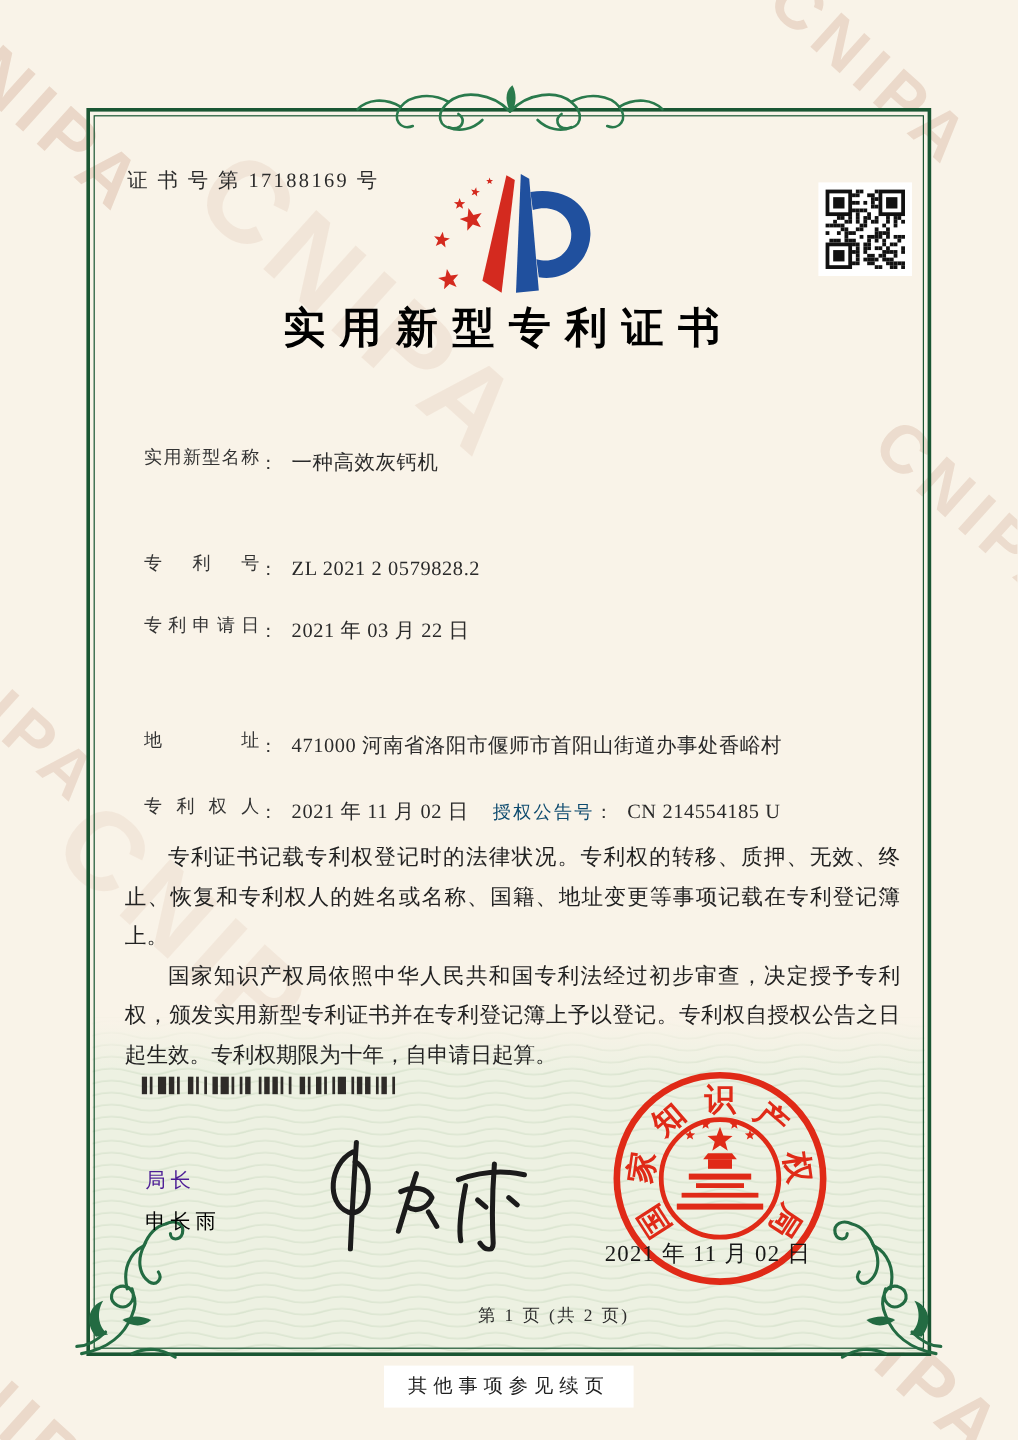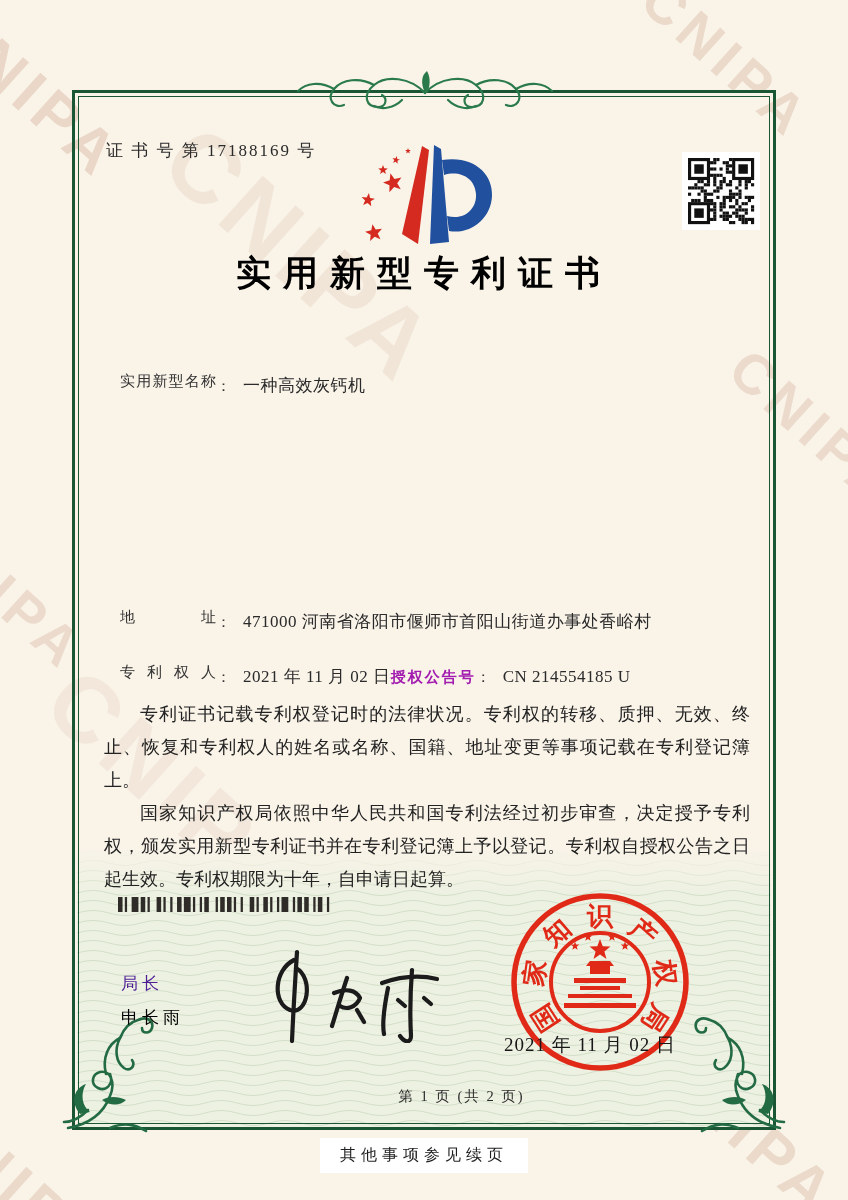--- a/index.html
+++ b/index.html
@@ -40,21 +40,21 @@
     font-size:35px;font-weight:700;letter-spacing:12px;color:#000000;
   }
 
   .field-row{position:absolute;left:120px;font-size:17px;white-space:nowrap;color:#2a2a2a;}
   .flabel{
     display:inline-block;width:96px;font-size:15px;vertical-align:baseline;
     text-align:justify;text-align-last:justify;overflow:hidden;white-space:nowrap;color:#333;
   }
   .fcolon{font-size:15px;color:#333;}
   .fvalue{margin-left:12px;letter-spacing:0.5px;}
-  .flabel2{font-size:15px;letter-spacing:2px;color:#a21caf;font-weight:bold;}
+  .flabel2{font-size:15px;letter-spacing:2px;margin-left:20px;color:#0c4a6e;}
 
   .body-text{
     position:absolute;left:104px;top:698px;width:646px;
     font-size:18px;line-height:33px;color:#222;text-align:justify;
   }
   .body-text p{margin:0;text-indent:2em;}
 
   .barcode-wrap{position:absolute;left:118px;top:897px;}
   .sig-title{position:absolute;left:121px;top:972px;font-size:17px;letter-spacing:4px;color:#4c1d95;}
   .sig-name{position:absolute;left:121px;top:1006px;font-size:17px;letter-spacing:4px;color:#000000;}
@@ -315,20 +315,26 @@
         <rect x="4" y="48.1" width="22.05" height="22.05" fill="#111"></rect>
         <rect x="7.15" y="51.25" width="15.75" height="15.75" fill="#fff"></rect>
         <rect x="10.3" y="54.4" width="9.45" height="9.45" fill="#111"></rect>
       </svg>
 
     <div class="title">实用新型专利证书</div>
 
     <div class="field-row" style="top:372px">
       <span class="flabel">实用新型名称</span><span class="fcolon">：</span><span class="fvalue">一种高效灰钙机</span>
     </div>
+    <div class="field-row" style="top:460px">
+      <span class="flabel">专利号</span><span class="fcolon">：</span><span class="fvalue">ZL 2021 2 0579828.2</span>
+    </div>
+    <div class="field-row" style="top:512px">
+      <span class="flabel">专利申请日</span><span class="fcolon">：</span><span class="fvalue">2021 年 03 月 22 日</span>
+    </div>
     <div class="field-row" style="top:608px">
       <span class="flabel">地址</span><span class="fcolon">：</span><span class="fvalue">471000 河南省洛阳市偃师市首阳山街道办事处香峪村</span>
     </div>
     <div class="field-row" style="top:663px">
       <span class="flabel">专利权人</span><span class="fcolon">：</span><span class="fvalue">2021 年 11 月 02 日</span><span class="flabel2">授权公告号</span><span class="fcolon">：</span><span class="fvalue">CN 214554185 U</span>
     </div>
 
     <div class="body-text">
       <p>专利证书记载专利权登记时的法律状况。专利权的转移、质押、无效、终止、恢复和专利权人的姓名或名称、国籍、地址变更等事项记载在专利登记簿上。</p>
       <p>国家知识产权局依照中华人民共和国专利法经过初步审查，决定授予专利权，颁发实用新型专利证书并在专利登记簿上予以登记。专利权自授权公告之日起生效。专利权期限为十年，自申请日起算。</p>

